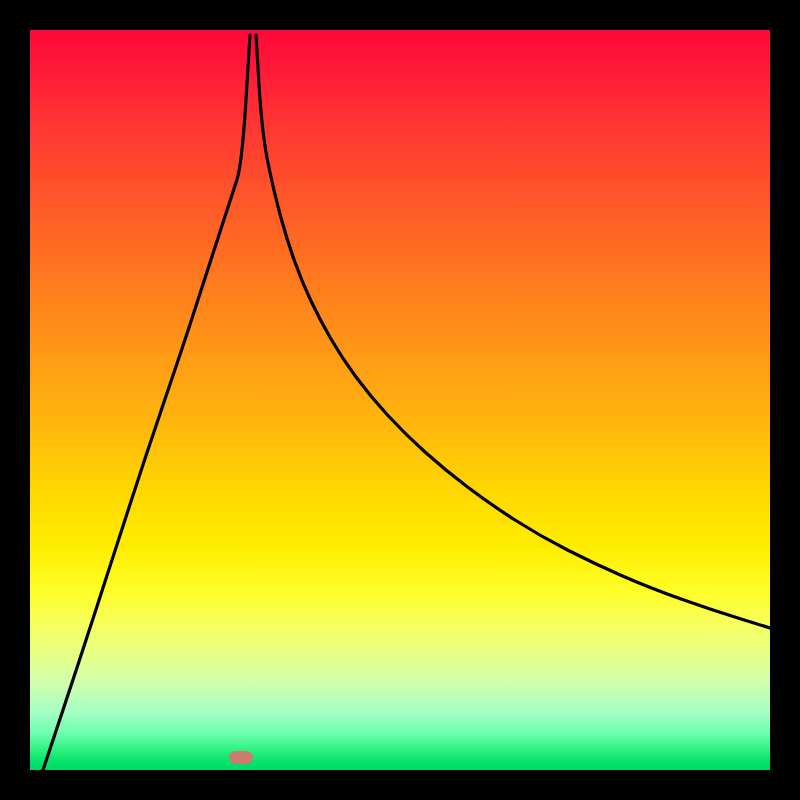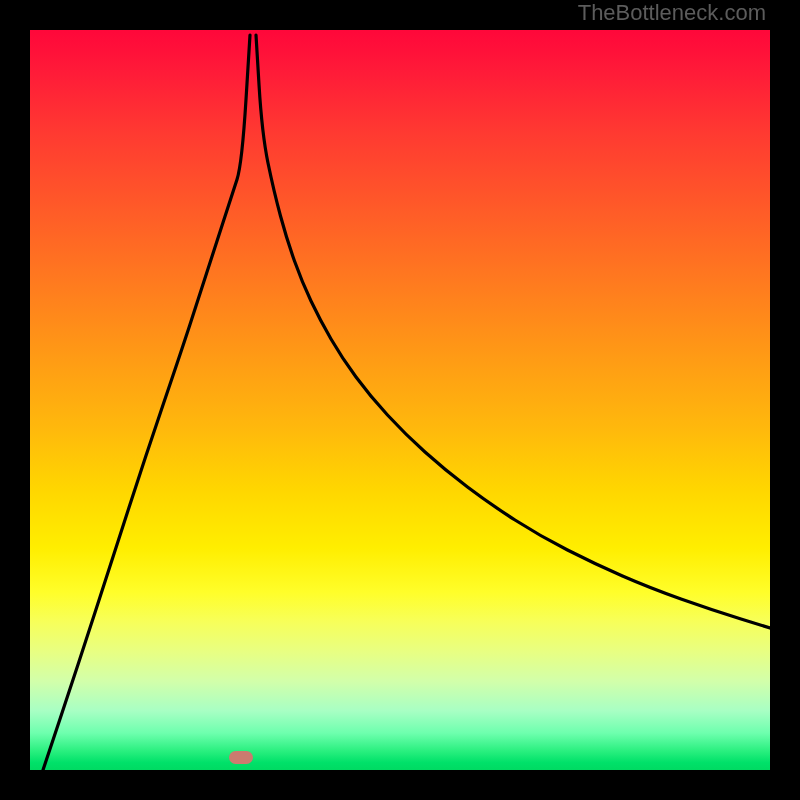--- a/index.html
+++ b/index.html
@@ -27,21 +27,20 @@
       #00da62 100%);
   }
   .watermark{position:absolute;top:0;right:34px;color:#5c5c5c;font:22px Arial,Helvetica,sans-serif}
   svg.curve{position:absolute;left:0;top:0}
   .minmark{position:absolute;width:24px;height:13px;border-radius:7px;background:#cb7b6f}
 </style>
 </head>
 <body>
 
 <div class="frame">
-  <div class="watermark">TheBottleneck.com</div>
   <div class="plot">
     <div class="gradient"></div>
     <svg class="curve" width="740" height="740" viewBox="0 0 740 740">
       <path id="curve-left" fill="none" stroke="#000" stroke-width="3.2" stroke-linecap="round" d="M 13 740 Q 13 740 30.5 687.5 Q 48 635 65 582.5 Q 82 530 99 477.5 Q 116 425 133.5 373.5 Q 151 322 159.5 296 Q 168 270 176.5 243.5 Q 185 217 193.5 191 Q 202 165 207 149.5 Q 212 134 216 69.5 T 220 5"></path>
       <path id="curve-right" fill="none" stroke="#000" stroke-width="3.2" stroke-linecap="round" d="M 226 5 Q 226 5 229 54.5 Q 232 104 238 133 Q 244 162 250.5 186 Q 257 210 264.5 231 Q 272 252 281 271 Q 290 290 301 309 Q 312 328 326 347 Q 340 366 357.5 385 Q 375 404 395 422 Q 415 440 437.5 457 Q 460 474 485 490 Q 510 506 537.5 520 Q 565 534 592.5 546 Q 620 558 651 569 Q 682 580 711 589 T 740 598"></path>
     </svg>
     <div id="min-marker" class="minmark" style="left: 199px; top: 721px;"></div>
   </div>
 </div>
 

